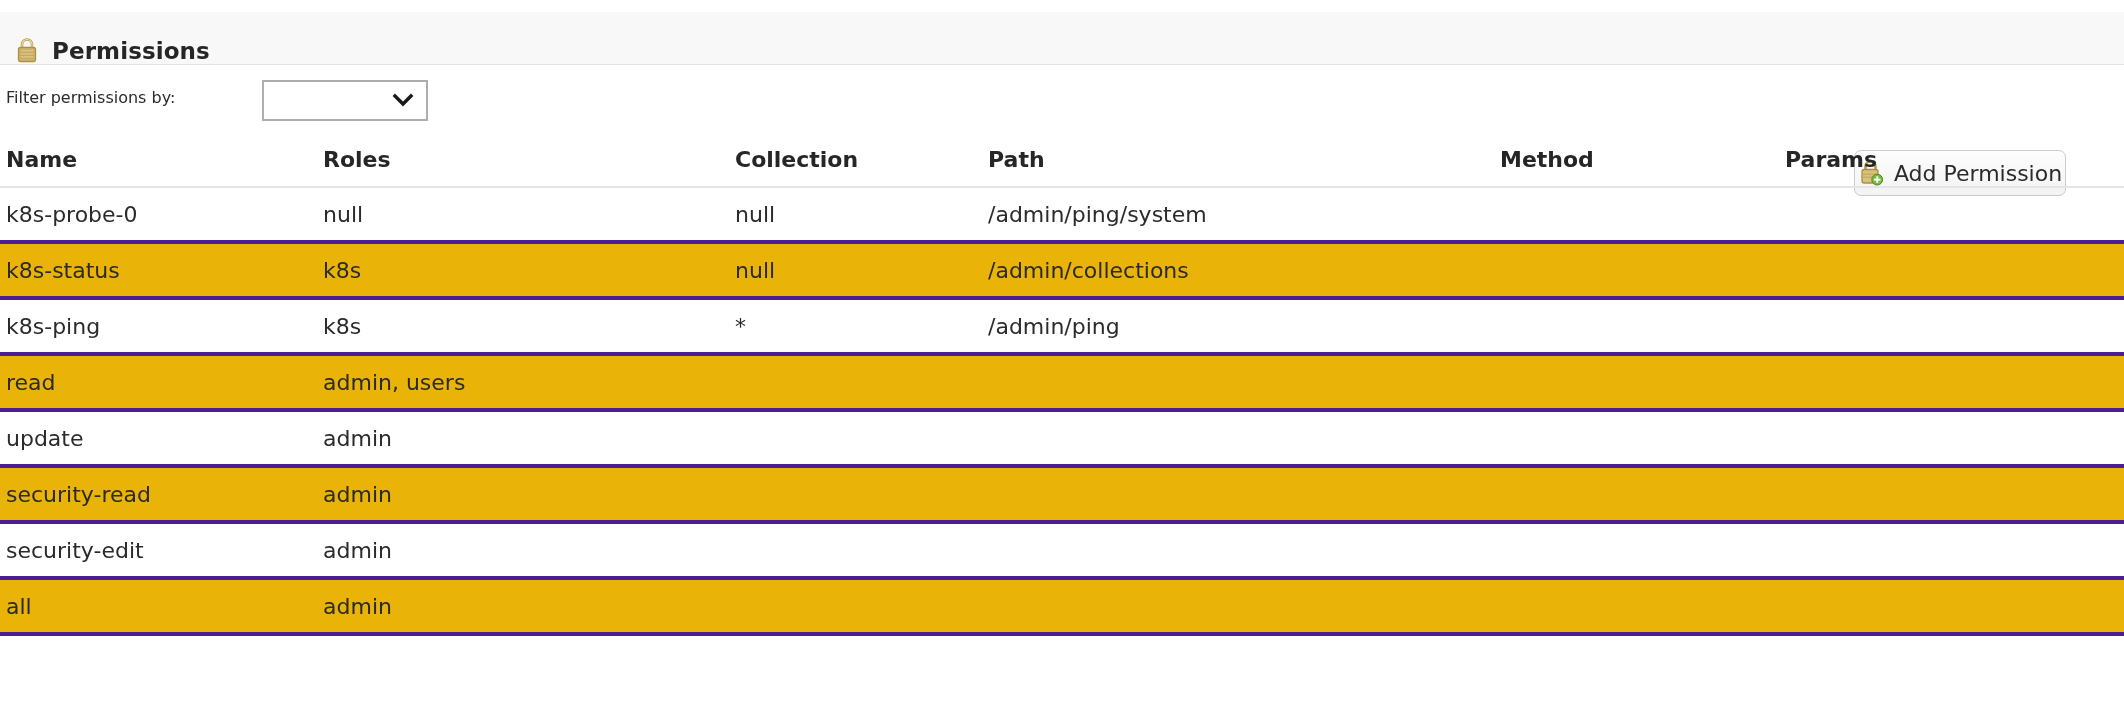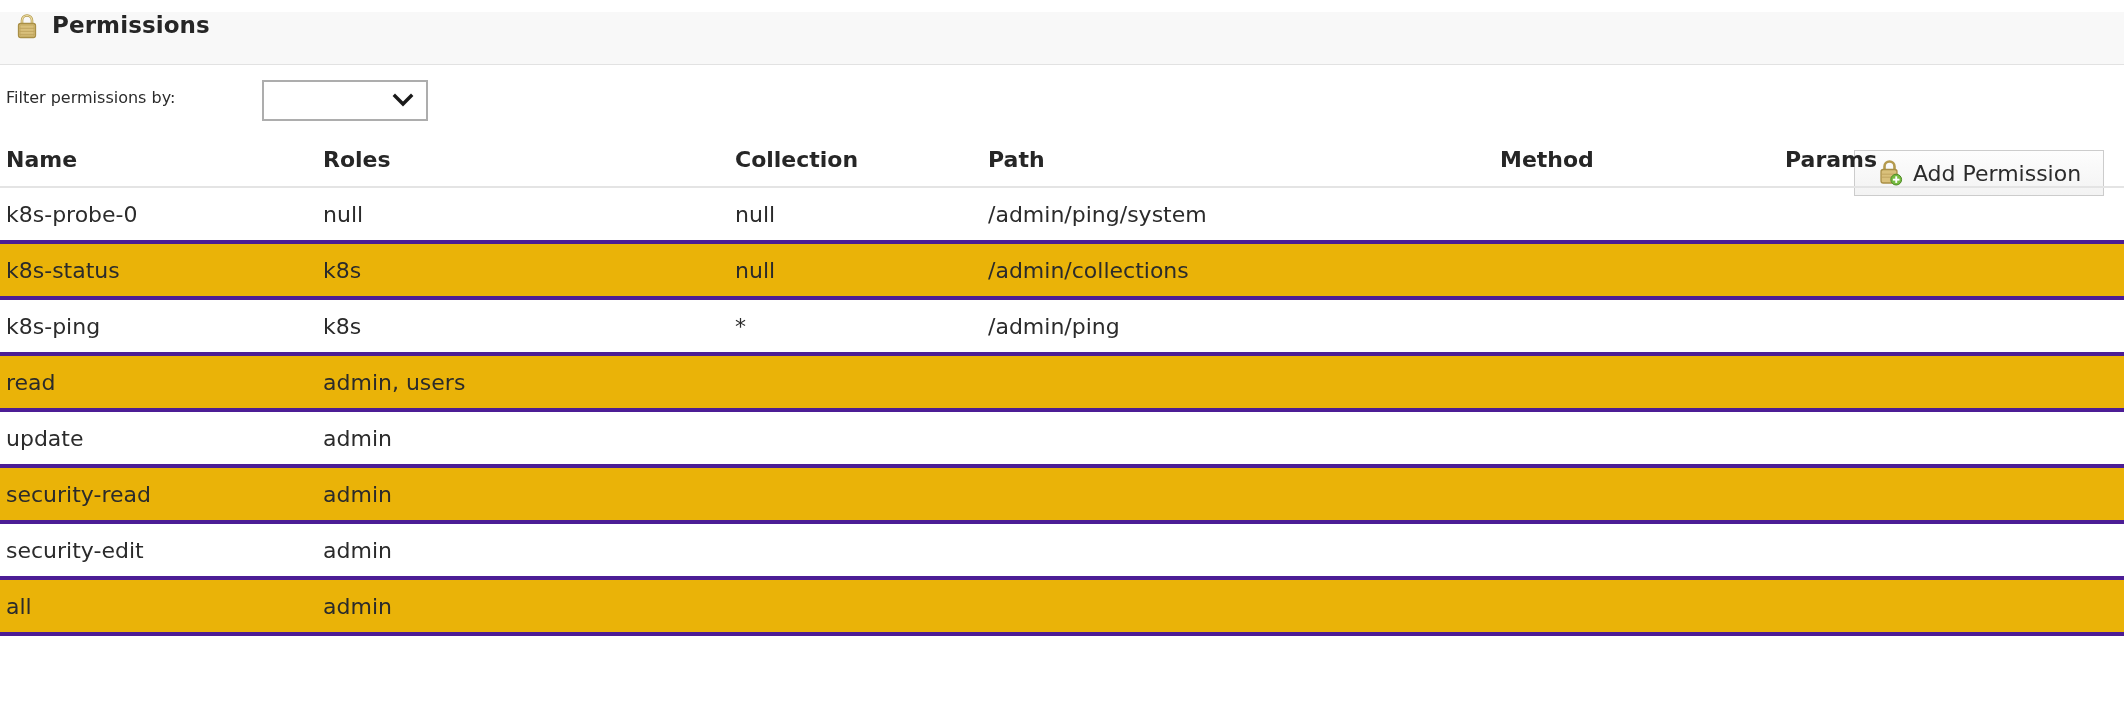--- a/index.html
+++ b/index.html
@@ -25,21 +25,21 @@
   .panel-header {
     position: absolute;
     left: 0;
     top: 12px;
     width: 2124px;
     height: 53px;
     background: #f8f8f8;
     border-bottom: 1px solid #e2e2e2;
     box-sizing: border-box;
     display: flex;
-    align-items: flex-start;
+    align-items: flex-end;
   }
   .panel-header .lock-wrap {
     margin-left: 14px;
     display: flex;
     align-items: center;
   }
   .panel-title {
     margin-left: 12px;
     font-size: 23px;
     font-weight: bold;
@@ -89,25 +89,25 @@
     position: absolute;
     left: 392px;
     top: 26px;
     pointer-events: none;
   }
 
   .add-btn {
     position: absolute;
     left: 1854px;
     top: 84px;
-    width: 250px;
+    width: 212px;
     height: 46px;
     background: linear-gradient(to bottom, #fdfdfd 0%, #f3f3f3 100%);
     border: 1px solid #cccccc;
-    border-radius: 0;
+    border-radius: 7px;
     box-sizing: border-box;
     display: flex;
     align-items: center;
     justify-content: center;
     cursor: pointer;
     font-family: "DejaVu Sans", "Liberation Sans", sans-serif;
     padding: 0;
   }
   .add-btn .btn-label {
     margin-left: 10px;

